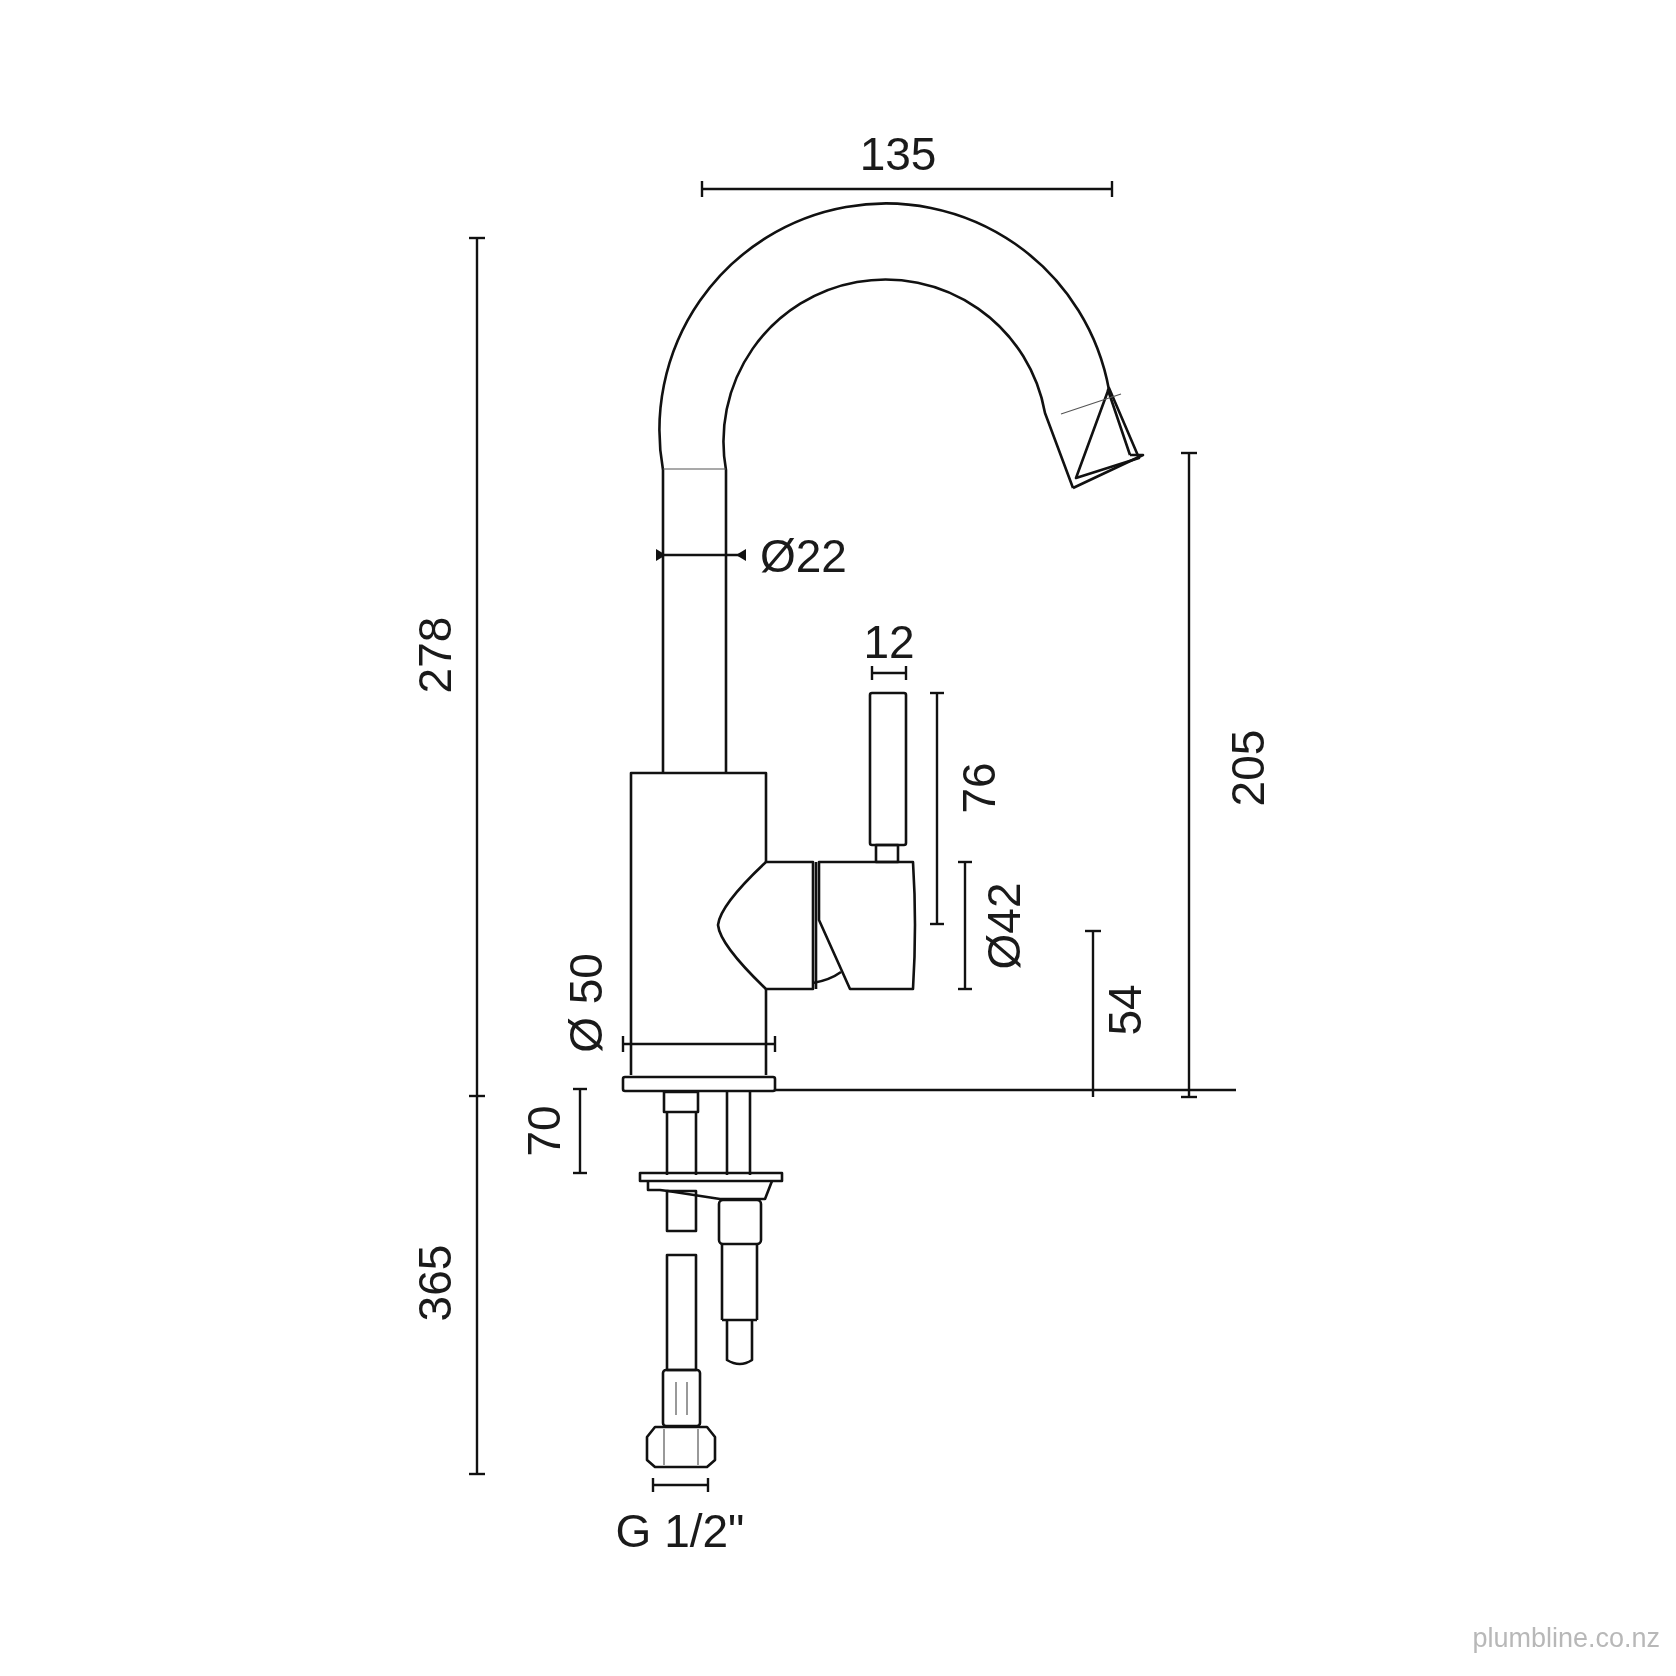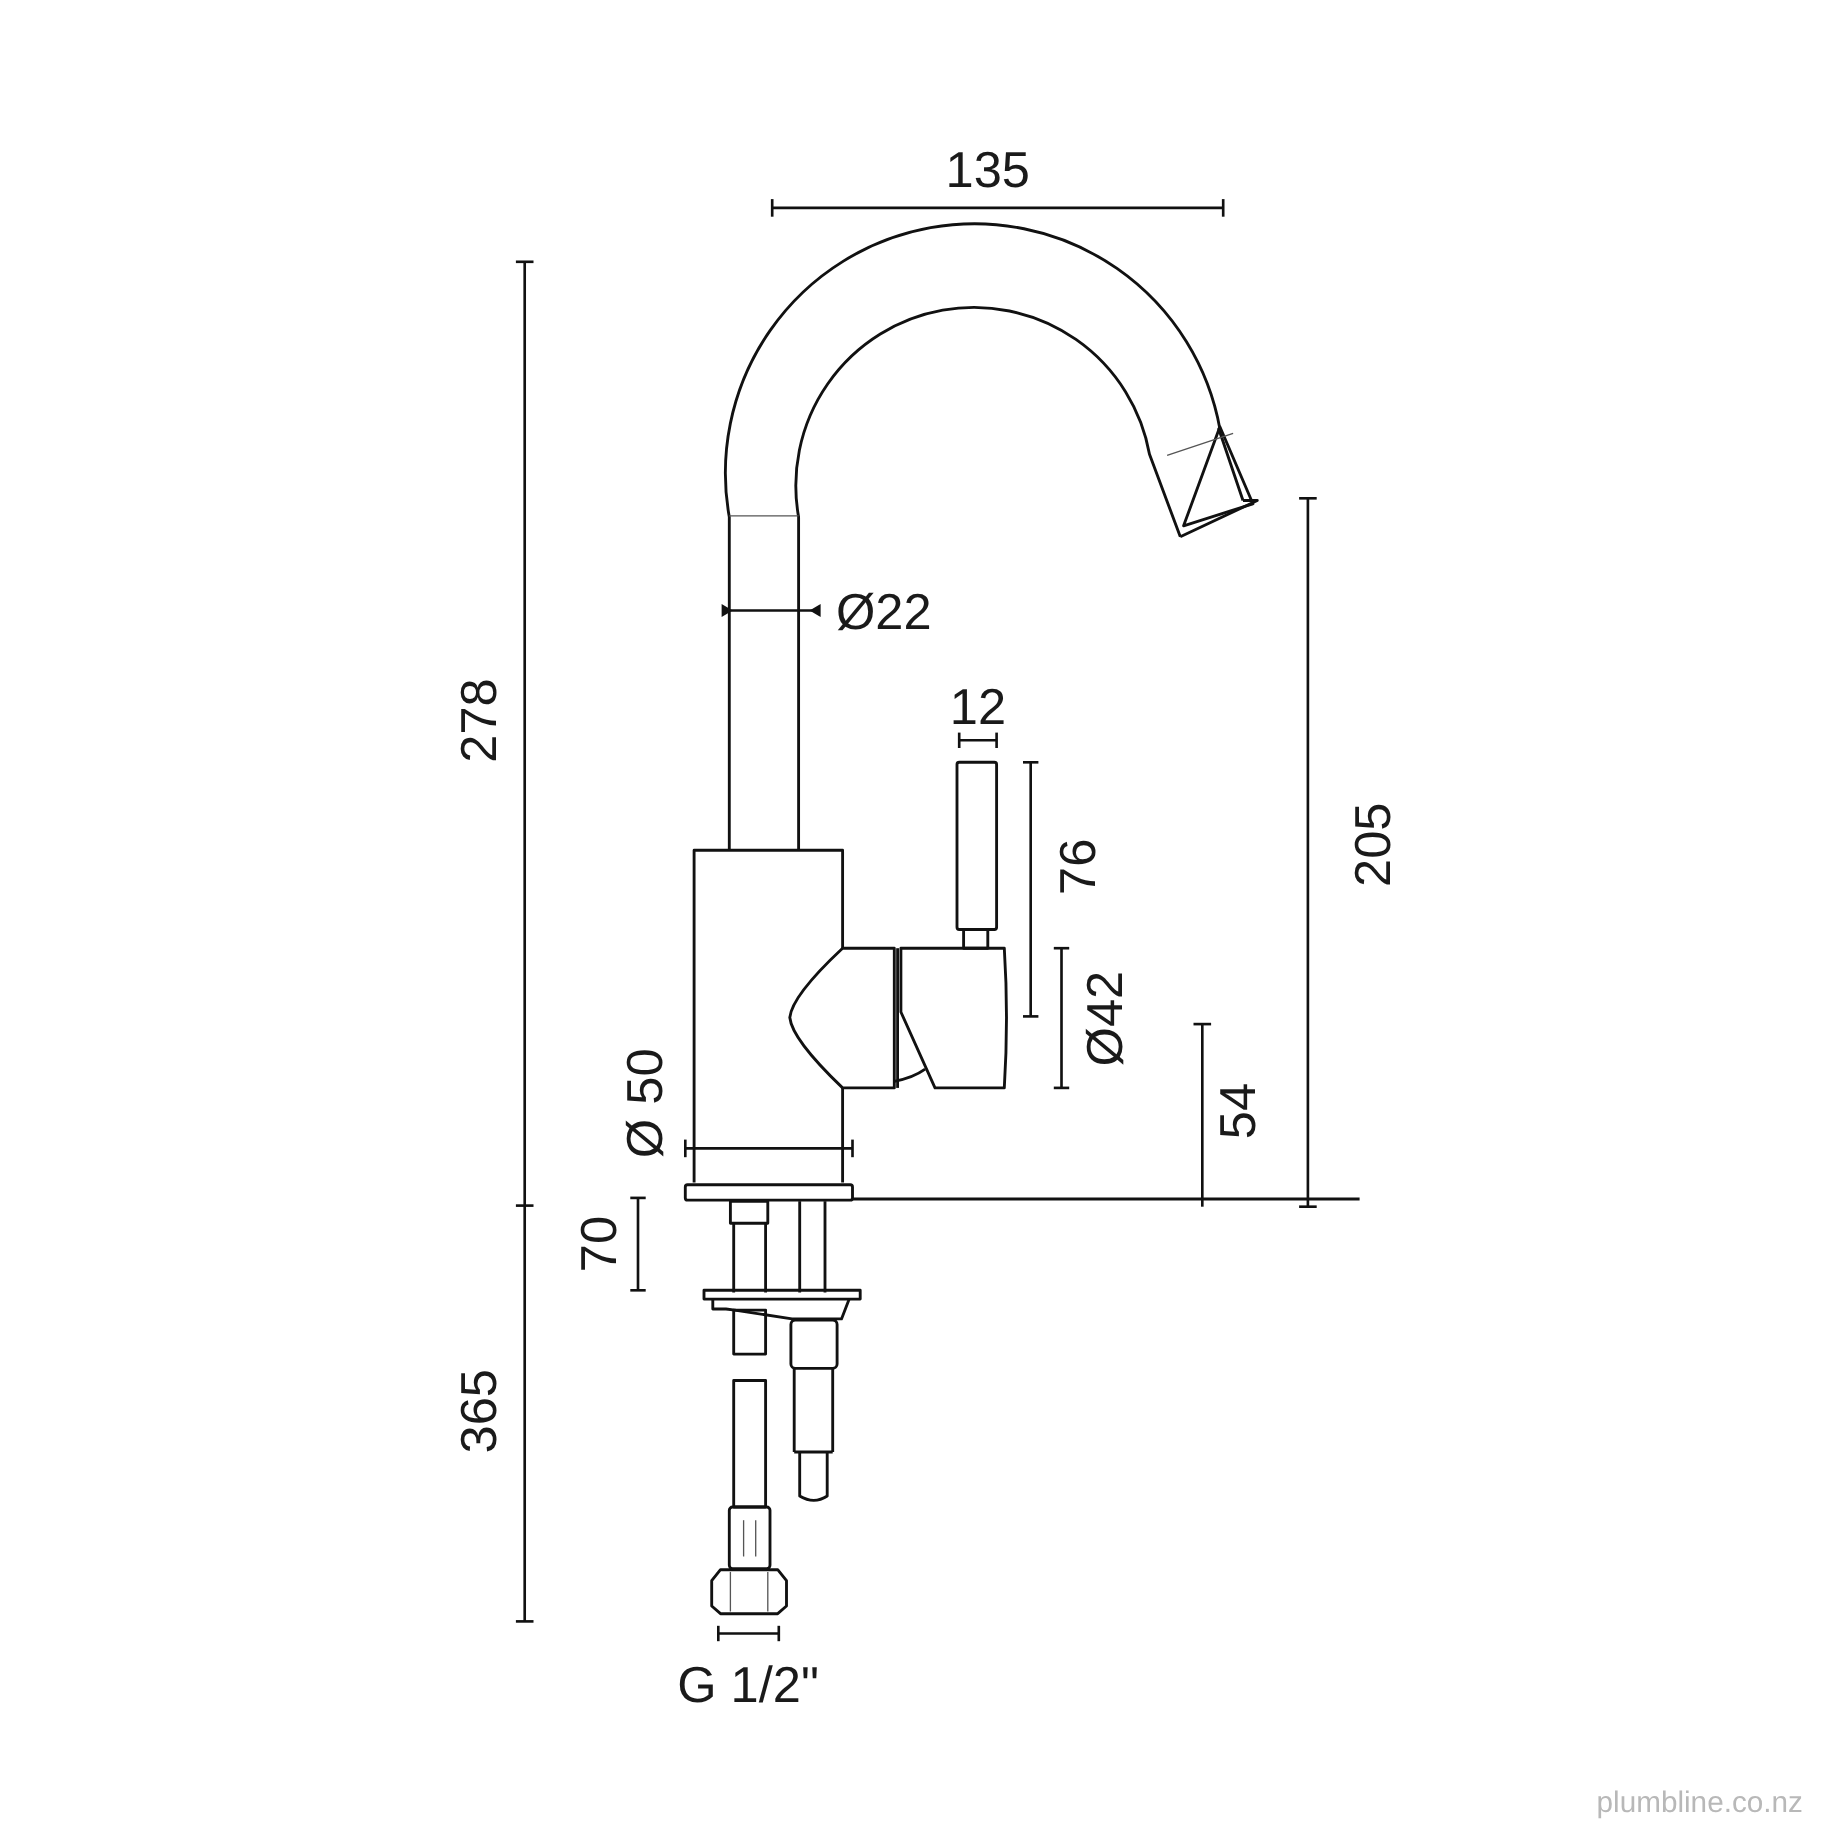--- a/index.html
+++ b/index.html
@@ -1,19 +1,19 @@
 <!DOCTYPE html>
 <html><head>
   <meta charset="utf-8">
   <style>
     html, body { margin: 0; padding: 0; background: #ffffff; }
     body { width: 1676px; height: 1676px; position: relative; overflow: hidden; }
     svg.drawing { position: absolute; left: 0; top: 0; }
     .dim-text { font-family: "Liberation Sans", sans-serif; font-size: 46px; fill: #1a1a1a; font-weight: 400; }
-    .watermark { position: absolute; right: 37px; bottom: 22px; font-family: "Liberation Sans", sans-serif; font-size: 27px; color: #b8b8b8; }
+    .watermark { position: absolute; right: 16px; bottom: 22px; font-family: "Liberation Sans", sans-serif; font-size: 27px; color: #b8b8b8; }
     .stroke { fill: none; stroke: #111; stroke-width: 2.6; stroke-linejoin: round; }
     .thin { fill: none; stroke: #555; stroke-width: 1.2; }
     .dim { fill: none; stroke: #111; stroke-width: 2.4; }
   </style>
 </head>
 <body>
 
 <svg class="drawing" width="1676" height="1676" viewBox="0 0 1676 1676" xmlns="http://www.w3.org/2000/svg">
 
   <g>

